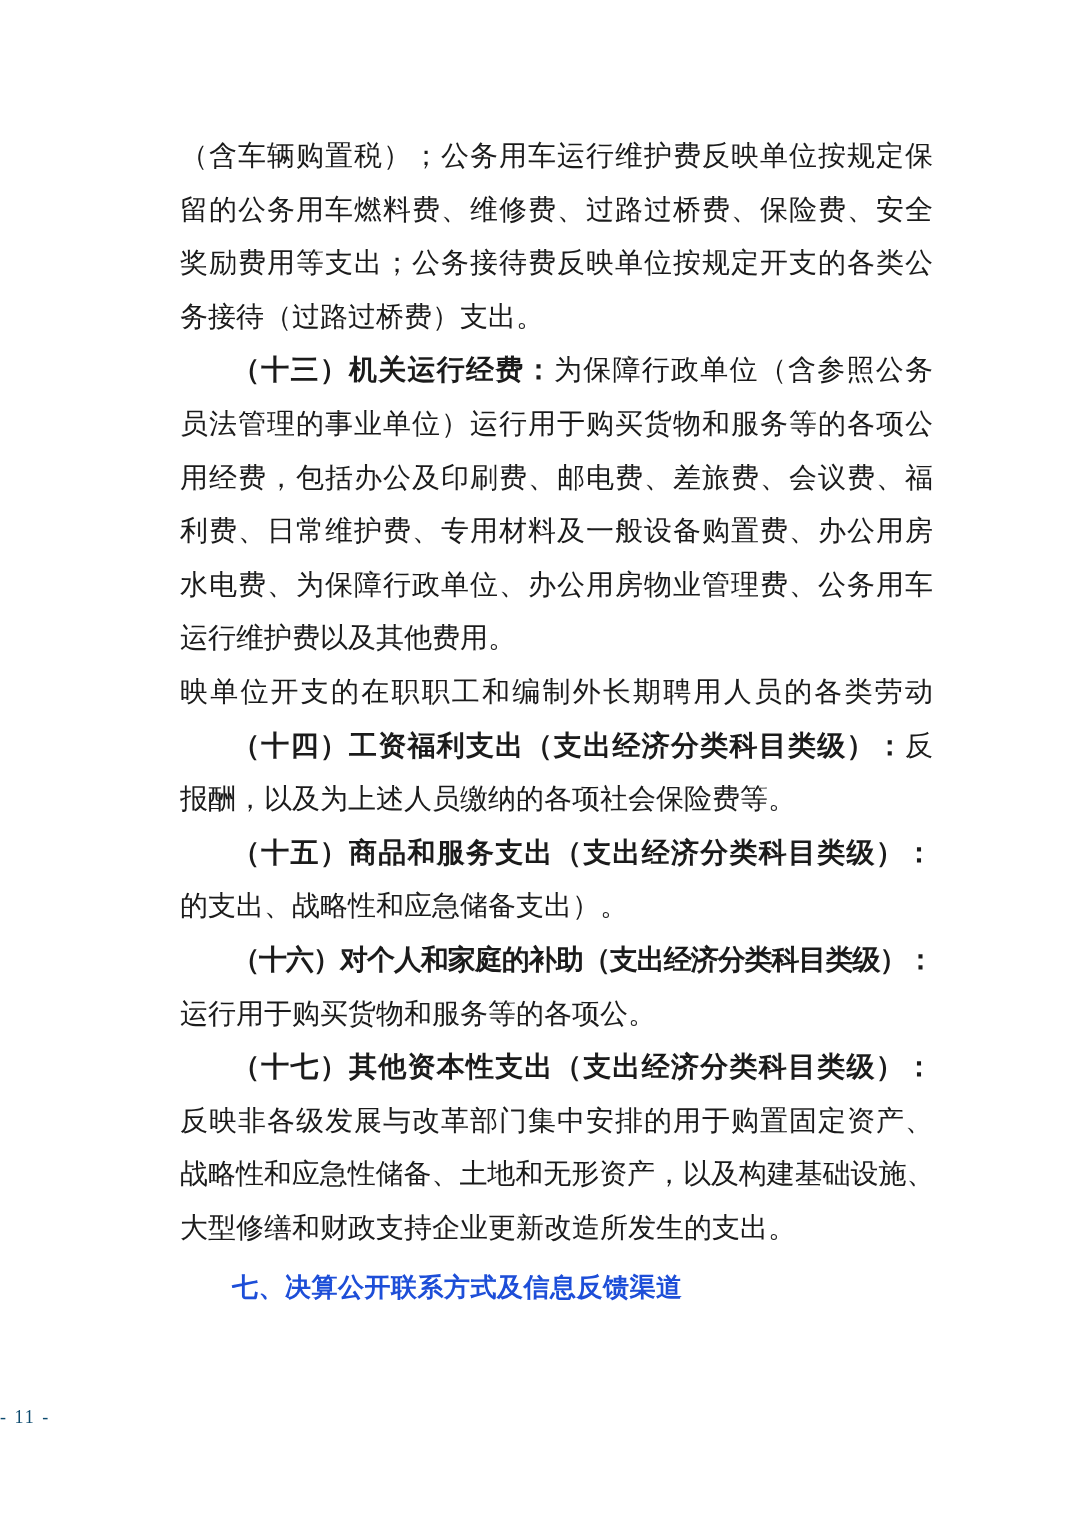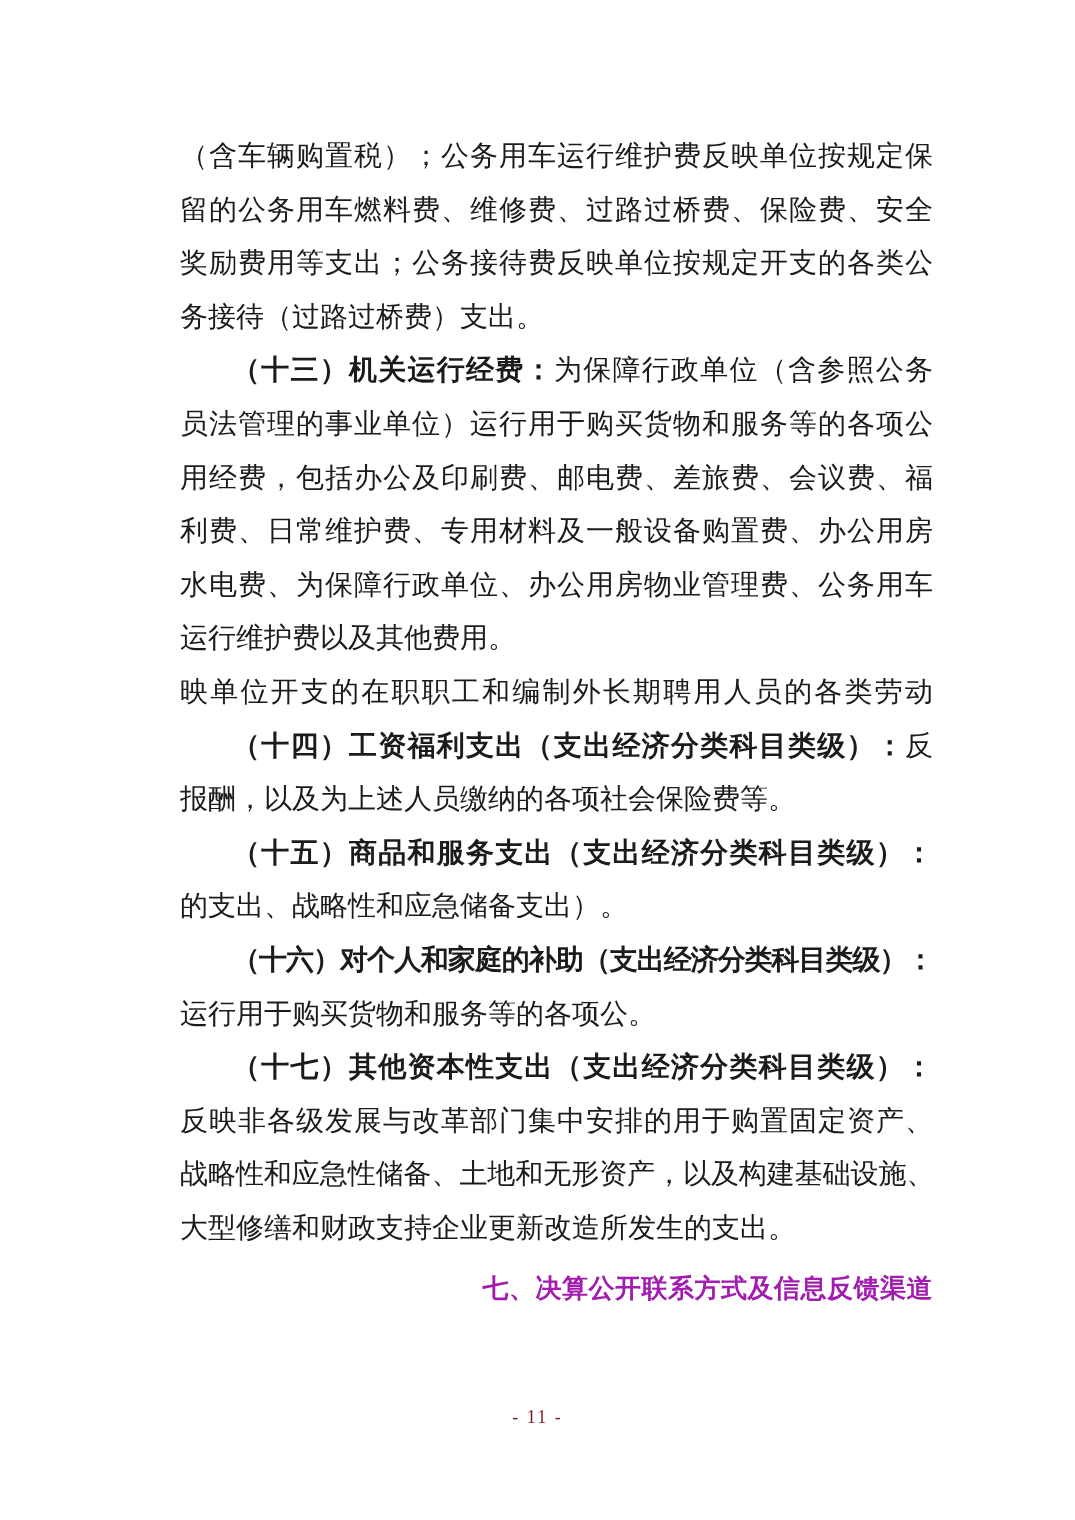--- a/index.html
+++ b/index.html
@@ -45,36 +45,34 @@
   }
   .seg.bold {
     font-weight: bold;
   }
   .section-heading {
     margin-top: 6px;
     height: 56px;
     line-height: 56px;
     font-size: 26px;
     font-weight: bold;
-    color: #a21caf;
-    font-family: Liberation Sans, sans-serif;
+    color: #1d4ed8;
+    font-family: Liberation Serif, serif;
     text-indent: 52px;
     letter-spacing: 0.5px;
-    text-align: right;
   }
   .page-number {
     position: absolute;
     top: 1403px;
     left: 0;
     width: 100%;
     height: 28px;
     line-height: 28px;
-    text-align: center;
     font-size: 18px;
-    color: #7f1d1d;
+    color: #0c4a6e;
     font-family: "Liberation Serif", "DejaVu Serif", serif;
     letter-spacing: 2px;
   }
 </style>
 </head>
 <body>
 
 <div class="page">
   <div class="content">
     <div>

